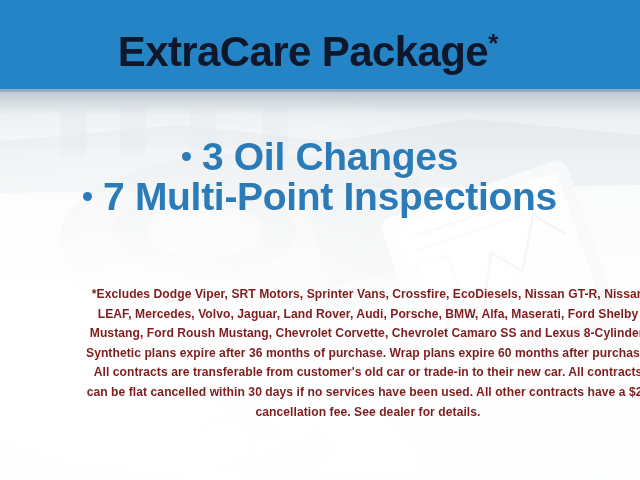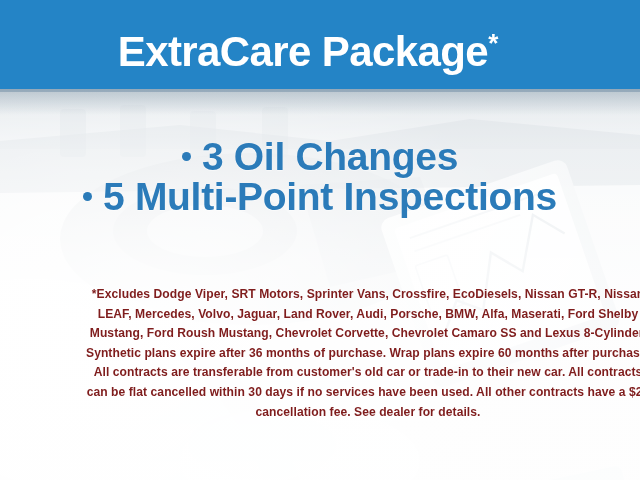--- a/index.html
+++ b/index.html
@@ -36,21 +36,21 @@
     width: 100%;
     height: 3px;
     background: rgba(30, 80, 120, 0.25);
   }
   .promo-title {
     position: absolute;
     left: 0;
     top: 15px;
     width: 616px;
     text-align: center;
-    color: #ffffff;
+    color: #0f172a;
     font-size: 42px;
     font-weight: bold;
     letter-spacing: -0.6px;
     line-height: 56px;
     white-space: nowrap;
   }
   .promo-title .asterisk {
     font-size: 26px;
     vertical-align: 14px;
     letter-spacing: 0;
@@ -221,20 +221,20 @@
     </div>
   </div>
 
   <div class="content">
 
     <div class="benefits">
       <div class="benefit-line">
         <span class="dot"></span><span>3 Oil Changes</span>
       </div>
       <div class="benefit-line">
-        <span class="dot"></span><span>5 Multi-Point Inspections</span>
+        <span class="dot"></span><span>7 Multi-Point Inspections</span>
       </div>
     </div>
 
     <div class="disclaimer">*Excludes Dodge Viper, SRT Motors, Sprinter Vans, Crossfire, EcoDiesels, Nissan GT-R, Nissan LEAF, Mercedes, Volvo, Jaguar, Land Rover, Audi, Porsche, BMW, Alfa, Maserati, Ford Shelby Mustang, Ford Roush Mustang, Chevrolet Corvette, Chevrolet Camaro SS and Lexus 8-Cylinder. Synthetic plans expire after 36 months of purchase. Wrap plans expire 60 months after purchase. All contracts are transferable from customer's old car or trade-in to their new car. All contracts can be flat cancelled within 30 days if no services have been used. All other contracts have a $25 cancellation fee. See dealer for details.</div>
   </div>
 
 </div>
 
 </body></html>

